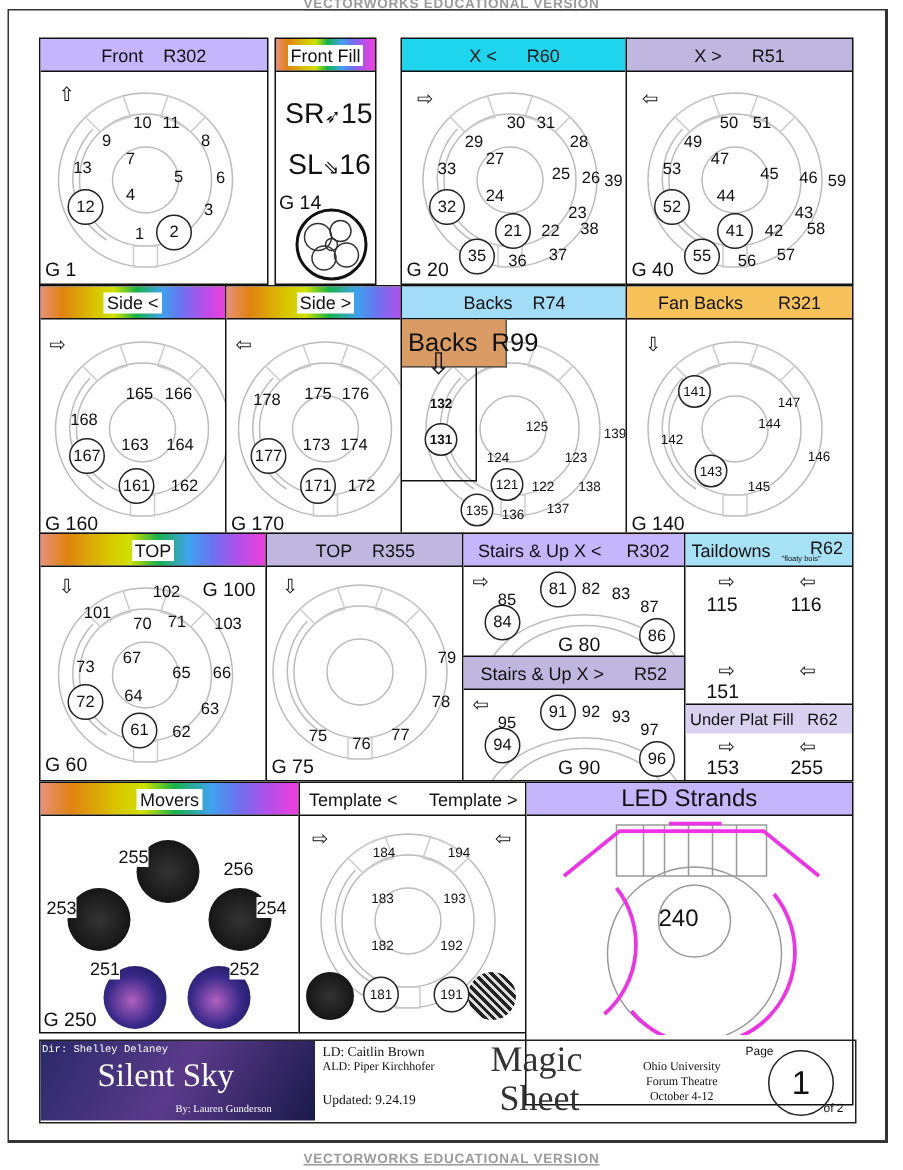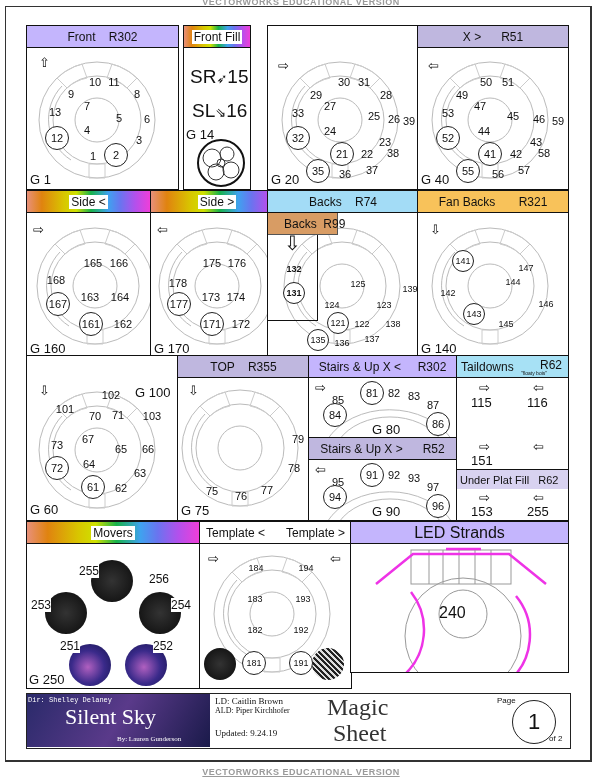--- a/index.html
+++ b/index.html
@@ -70,20 +70,21 @@
     <circle cx="27" cy="25" r="23" fill="none" stroke="#111" stroke-width="2"></circle>
     <circle cx="18" cy="20" r="9" fill="none" stroke="#333"></circle>
       <circle cx="33" cy="16" r="7" fill="none" stroke="#333"></circle>
     <circle cx="22" cy="34" r="8" fill="none" stroke="#333"></circle>
       <circle cx="37" cy="32" r="8" fill="none" stroke="#333"></circle>
     <circle cx="27" cy="25" r="4" fill="none" stroke="#333"></circle>
   </svg>
 </div>
 
 <div class="cell" style="left:267px;top:25px;width:152px;height:165px">
+  <div class="hdr cyan">X &lt;      R60</div>
   <svg class="plan" style="left:12px;top:34px" width="130" height="130">
       <use href="#plan"></use>
     </svg>
   <div class="arr" style="left:10px;top:33px">⇨</div>
   <div class="n" style="left:76px;top:56px">30</div>
   <div class="n" style="left:96px;top:56px">31</div>
   <div class="n" style="left:48px;top:69px">29</div>
   <div class="n" style="left:118px;top:69px">28</div>
   <div class="n" style="left:62px;top:80px">27</div>
   <div class="n" style="left:30px;top:87px">33</div>
@@ -146,36 +147,36 @@
 </div>
 
 <div class="cell" style="left:150px;top:190px;width:134px;height:166px">
   <div class="hdr rb"><span class="lbl">Side &gt;</span></div>
   <svg class="plan" style="left:6px;top:35px" width="130" height="130">
       <use href="#plan"></use>
     </svg>
   <div class="arr" style="left:6px;top:32px">⇦</div>
   <div class="n" style="left:61px;top:72px">175</div>
   <div class="n" style="left:86px;top:72px">176</div>
-  <div class="n" style="left:27px;top:92px">178</div>
+  <div class="n" style="left:27px;top:76px">178</div>
   <div class="n" style="left:60px;top:106px">173</div>
   <div class="n" style="left:85px;top:106px">174</div>
   <div class="n" style="left:90px;top:133px">172</div>
   <div class="c" style="left:28px;top:113px">177</div>
   <div class="c" style="left:61px;top:133px">171</div>
   <div class="gl" style="left:3px;top:150px">G 170</div>
 </div>
 
 <div class="cell" style="left:267px;top:190px;width:152px;height:166px">
   <div class="hdr lblue">Backs    R74</div>
   <svg class="plan" style="left:14px;top:35px" width="130" height="130">
       <use href="#plan"></use>
     </svg>
   <div style="position:absolute;left:0;top:22px;width:50px;height:108px;border-right:1.5px solid #111;border-bottom:1.5px solid #111"></div>
-  <div class="peach" style="position:absolute;left:0;top:22px;width:70px;height:22px;border-right:1.5px solid #555;border-bottom:1.5px solid #555;font-size:12px;display:flex;align-items:center;padding-left:16px;white-space:pre">Backs  R99</div>
+  <div class="peach" style="position:absolute;left:0;top:22px;width:70px;height:32px;border-right:1.5px solid #555;border-bottom:1.5px solid #555;font-size:17px;display:flex;align-items:center;padding-left:4px;white-space:pre">Backs  R99</div>
   <div class="arr" style="left:16px;top:46px;font-size:20px">⇩</div>
   <div class="n" style="left:26px;top:78px;font-weight:bold;font-size:9px">132</div>
   <div class="n" style="left:90px;top:93px;font-size:9px">125</div>
   <div class="n" style="left:142px;top:98px;font-size:9px">139</div>
   <div class="n" style="left:64px;top:114px;font-size:9px">124</div>
   <div class="n" style="left:116px;top:114px;font-size:9px">123</div>
   <div class="n" style="left:94px;top:133px;font-size:9px">122</div>
   <div class="n" style="left:125px;top:133px;font-size:9px">138</div>
   <div class="n" style="left:74px;top:152px;font-size:9px">136</div>
   <div class="n" style="left:104px;top:148px;font-size:9px">137</div>
@@ -194,20 +195,21 @@
   <div class="n" style="left:95px;top:91px;font-size:9px">144</div>
   <div class="n" style="left:30px;top:102px;font-size:9px">142</div>
   <div class="n" style="left:128px;top:113px;font-size:9px">146</div>
   <div class="n" style="left:88px;top:133px;font-size:9px">145</div>
   <div class="c" style="left:45px;top:70px;font-size:9px;width:22px;height:22px">141</div>
   <div class="c" style="left:56px;top:123px;font-size:9px;width:22px;height:22px">143</div>
   <div class="gl" style="left:3px;top:150px">G 140</div>
 </div>
 
 <div class="cell" style="left:26px;top:355px;width:152px;height:166px">
+  <div class="hdr rb"><span class="lbl">TOP</span></div>
   <svg class="plan" style="left:10px;top:34px" width="130" height="130">
       <use href="#plan"></use>
     </svg>
   <div class="arr" style="left:12px;top:28px">⇩</div>
   <div class="gl" style="left:108px;top:29px">G 100</div>
   <div class="n" style="left:84px;top:39px">102</div>
   <div class="n" style="left:38px;top:53px">101</div>
   <div class="n" style="left:68px;top:60px">70</div>
   <div class="n" style="left:91px;top:59px">71</div>
   <div class="n" style="left:125px;top:60px">103</div>
@@ -325,21 +327,21 @@
   <div class="n" style="left:55px;top:77px;font-size:9px">183</div>
   <div class="n" style="left:103px;top:77px;font-size:9px">193</div>
   <div class="n" style="left:55px;top:108px;font-size:9px">182</div>
   <div class="n" style="left:101px;top:108px;font-size:9px">192</div>
   <div style="position:absolute;left:4px;top:126px;width:32px;height:32px;border-radius:50%;background:radial-gradient(#333,#0a0a0a)"></div>
   <div style="position:absolute;left:112px;top:126px;width:32px;height:32px;border-radius:50%;background:repeating-linear-gradient(45deg,#222 0 2px,#ddd 2px 4px)"></div>
   <div class="c" style="left:54px;top:141px;font-size:9px">181</div>
   <div class="c" style="left:101px;top:141px;font-size:9px">191</div>
 </div>
 
-<div class="cell" style="left:350px;top:521px;width:219px;height:152px">
+<div class="cell" style="left:350px;top:521px;width:219px;height:216px">
   <div class="hdr tan" style="font-size:16px">LED Strands</div>
   <svg style="position:absolute;left:0;top:22px" width="219" height="146">
     <g stroke="#999" fill="none">
       <rect x="60" y="6" width="100" height="34"></rect>
       <line x1="78" y1="6" x2="78" y2="40"></line>
         <line x1="92" y1="6" x2="92" y2="40"></line>
         <line x1="108" y1="6" x2="108" y2="40"></line>
         <line x1="124" y1="6" x2="124" y2="40"></line>
         <line x1="140" y1="6" x2="140" y2="40"></line>
       <circle cx="112" cy="92" r="58"></circle>
@@ -359,16 +361,21 @@
   <div style="position:absolute;left:0;top:0;width:183px;height:53px;background:linear-gradient(120deg,#2a2a6a,#5a3a8a 50%,#1a1a4a)">
     <div style="position:absolute;left:1px;top:2px;font-size:7px;color:#fff;font-family:Liberation Mono, monospace">Dir: Shelley Delaney</div>
     <div style="position:absolute;left:38px;top:10px;font-size:22px;color:#fff;font-family:'Liberation Serif',serif">Silent Sky</div>
     <div style="position:absolute;left:90px;top:41px;font-size:7px;color:#fff;font-family:'Liberation Serif',serif">By: Lauren Gunderson</div>
   </div>
   <div style="position:absolute;left:188px;top:2px;font-size:9px;font-family:'Liberation Serif',serif">LD: Caitlin Brown</div>
   <div style="position:absolute;left:188px;top:12px;font-size:8px;font-family:'Liberation Serif',serif">ALD: Piper Kirchhofer</div>
   <div style="position:absolute;left:188px;top:34px;font-size:9px;font-family:'Liberation Serif',serif">Updated: 9.24.19</div>
   <div style="position:absolute;left:300px;top:0;font-size:24px;font-family:'Liberation Serif',serif;color:#333">Magic</div>
   <div style="position:absolute;left:306px;top:26px;font-size:24px;font-family:'Liberation Serif',serif;color:#333">Sheet</div>
+  <div style="position:absolute;left:390px;top:12px;width:75px;text-align:center;font-size:8px;font-family:'Liberation Serif',serif;line-height:10px">
+    <div>Ohio University</div>
+      <div>Forum Theatre</div>
+      <div>October 4-12</div>
+  </div>
   <div style="position:absolute;left:470px;top:2px;font-size:8px">Page</div>
   <div style="position:absolute;left:485px;top:6px;width:44px;height:44px;border:1.2px solid #222;border-radius:50%;display:flex;align-items:center;justify-content:center;font-size:22px">1</div>
   <div style="position:absolute;left:522px;top:40px;font-size:8px">of 2</div>
 </div>
 
 </body></html>

